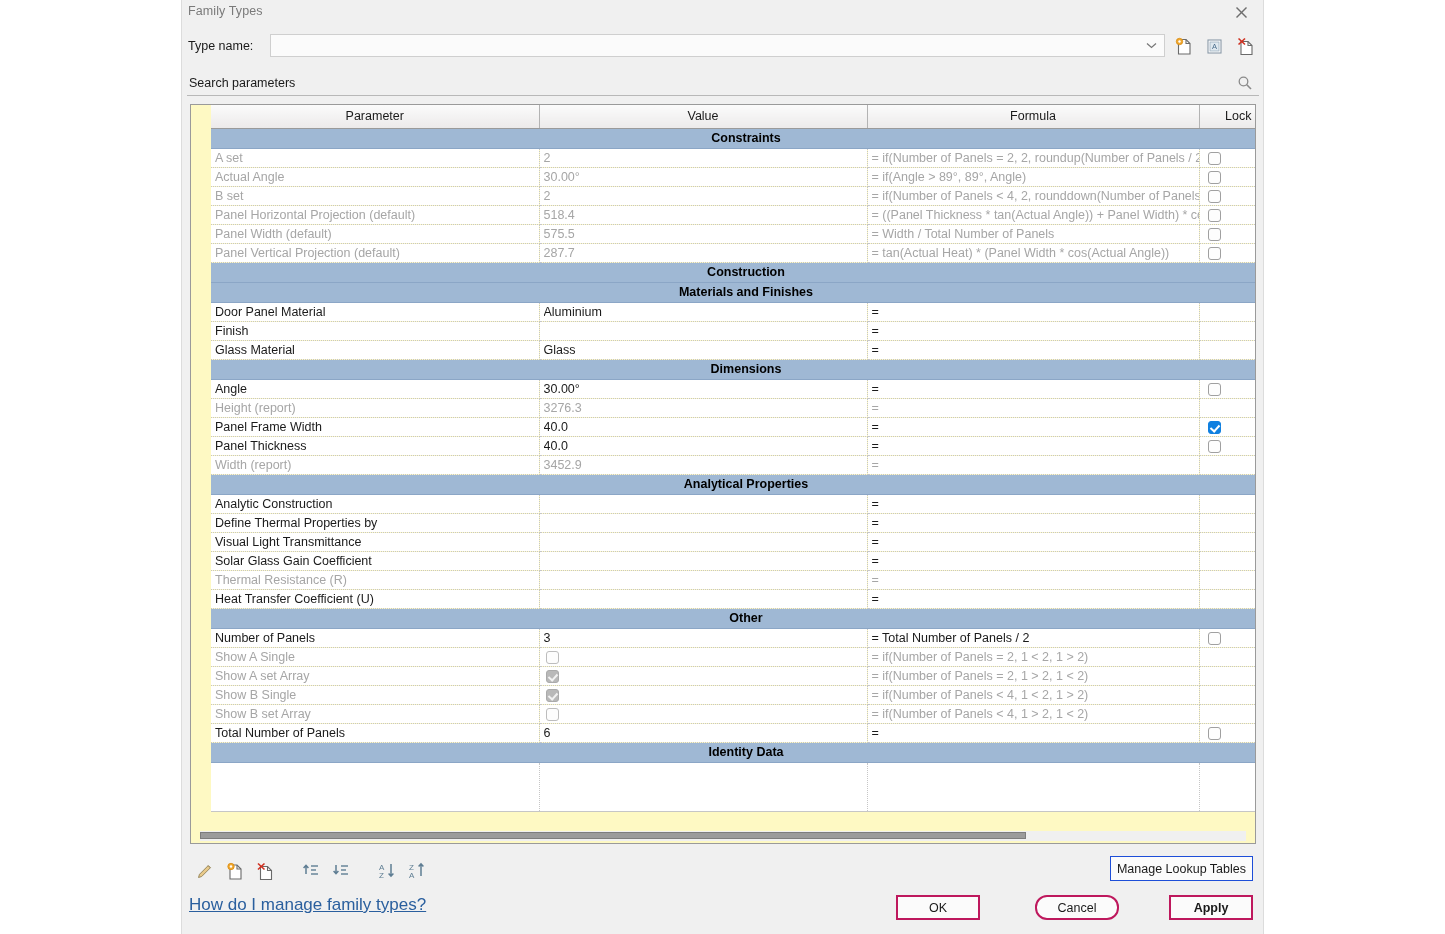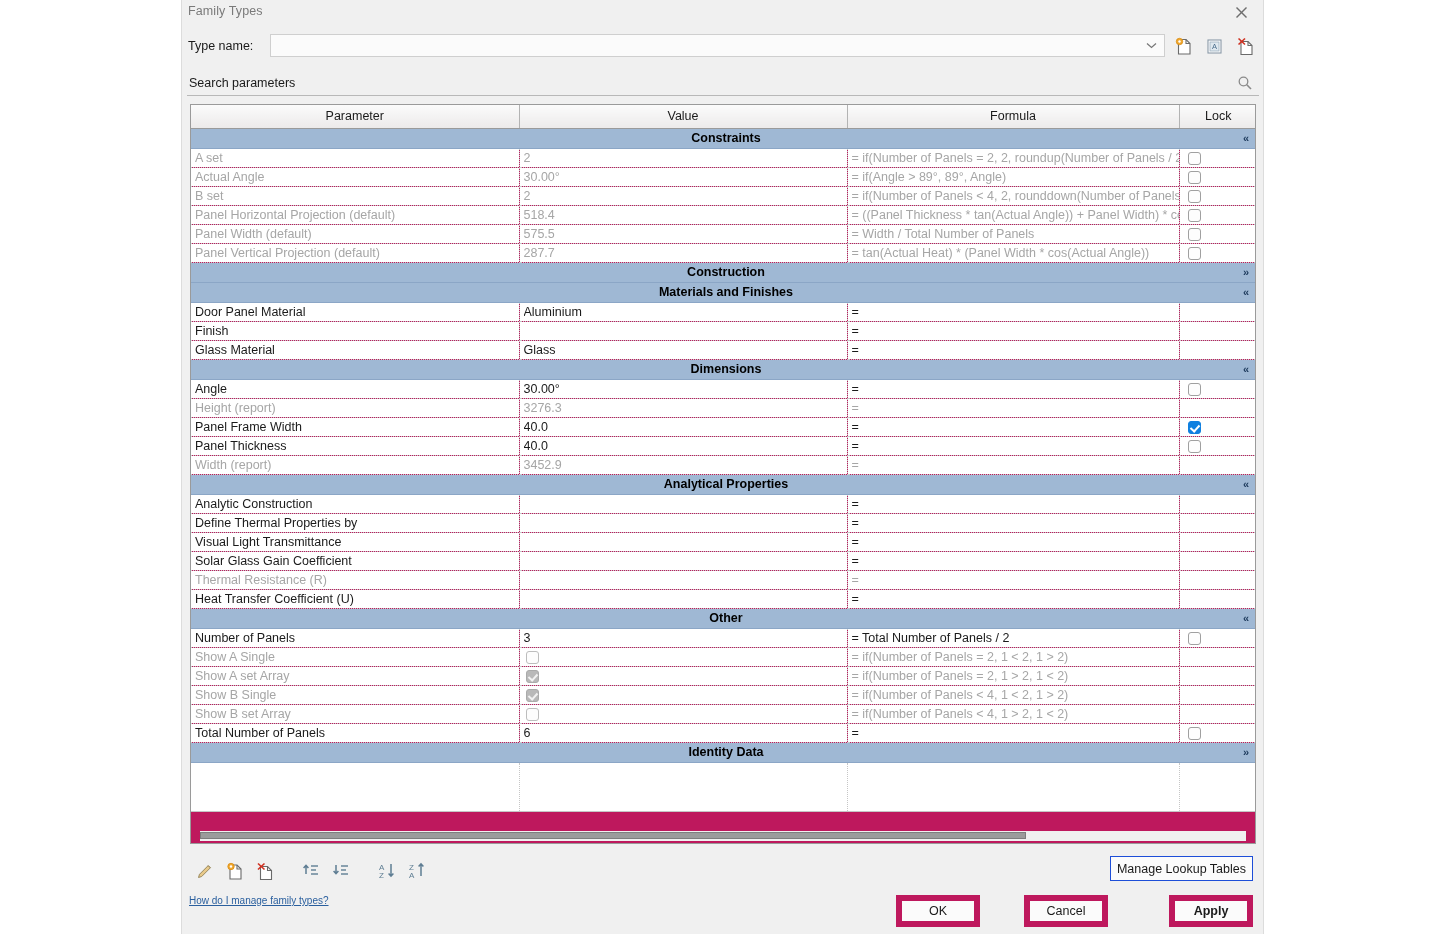--- a/index.html
+++ b/index.html
@@ -98,22 +98,23 @@
     width: 24px; height: 22px;
     display: flex; align-items: center; justify-content: center;
     cursor: pointer;
   }
 
   
   .table-wrap {
     position: absolute; left: 8px; top: 104px;
     width: 1066px; height: 740px;
     border: 1px solid #9a9a9a;
-    background: #be185d;
+    background: #fef9c3;
     overflow: hidden;
+    padding-left: 20px;
   }
   table.ft { border-collapse: collapse; width: 100%; table-layout: fixed; }
   col.c-param { width: 328px; }
   col.c-value { width: 328px; }
   col.c-formula { width: 332px; }
   col.c-lock  { width: 78px; }
 
   thead th {
     height: 23px;
     background: linear-gradient(#fbfbfb, #eceaea);
@@ -250,38 +251,38 @@
     background: #fbfbfb;
     border: 1px solid #1d4ed8;
     font-size: 12.5px;
     color: #1a1a1a;
     font-family: "Liberation Sans", sans-serif;
     cursor: pointer;
   }
 
   .help-link {
     position: absolute; left: 7px; top: 895px;
-    font-size: 10px;
+    font-size: 17px;
     color: #2a5f9e;
     text-decoration: underline;
     cursor: pointer;
   }
 
   .dlg-btn {
     position: absolute; top: 895px;
-    width: 84px; height: 32px;
+    width: 84px; height: 25px;
     background: #fbfbfb;
-    border: 6px solid #be185d;
+    border: 2px solid #be185d;
     font-size: 12.5px;
     color: #1a1a1a;
     font-family: "Liberation Sans", sans-serif;
     cursor: pointer;
   }
   .dlg-btn.ok     { right: 283px; }
-  .dlg-btn.cancel { right: 155px; }
+  .dlg-btn.cancel { right: 144px; border-radius: 12px; }
   .dlg-btn.apply  { right: 10px; font-weight: bold; }
 </style>
 </head>
 <body>
 
 <div id="page">
   <div class="dialog">
 
     <div class="titlebar">
       <div class="title-text">Family Types</div>

